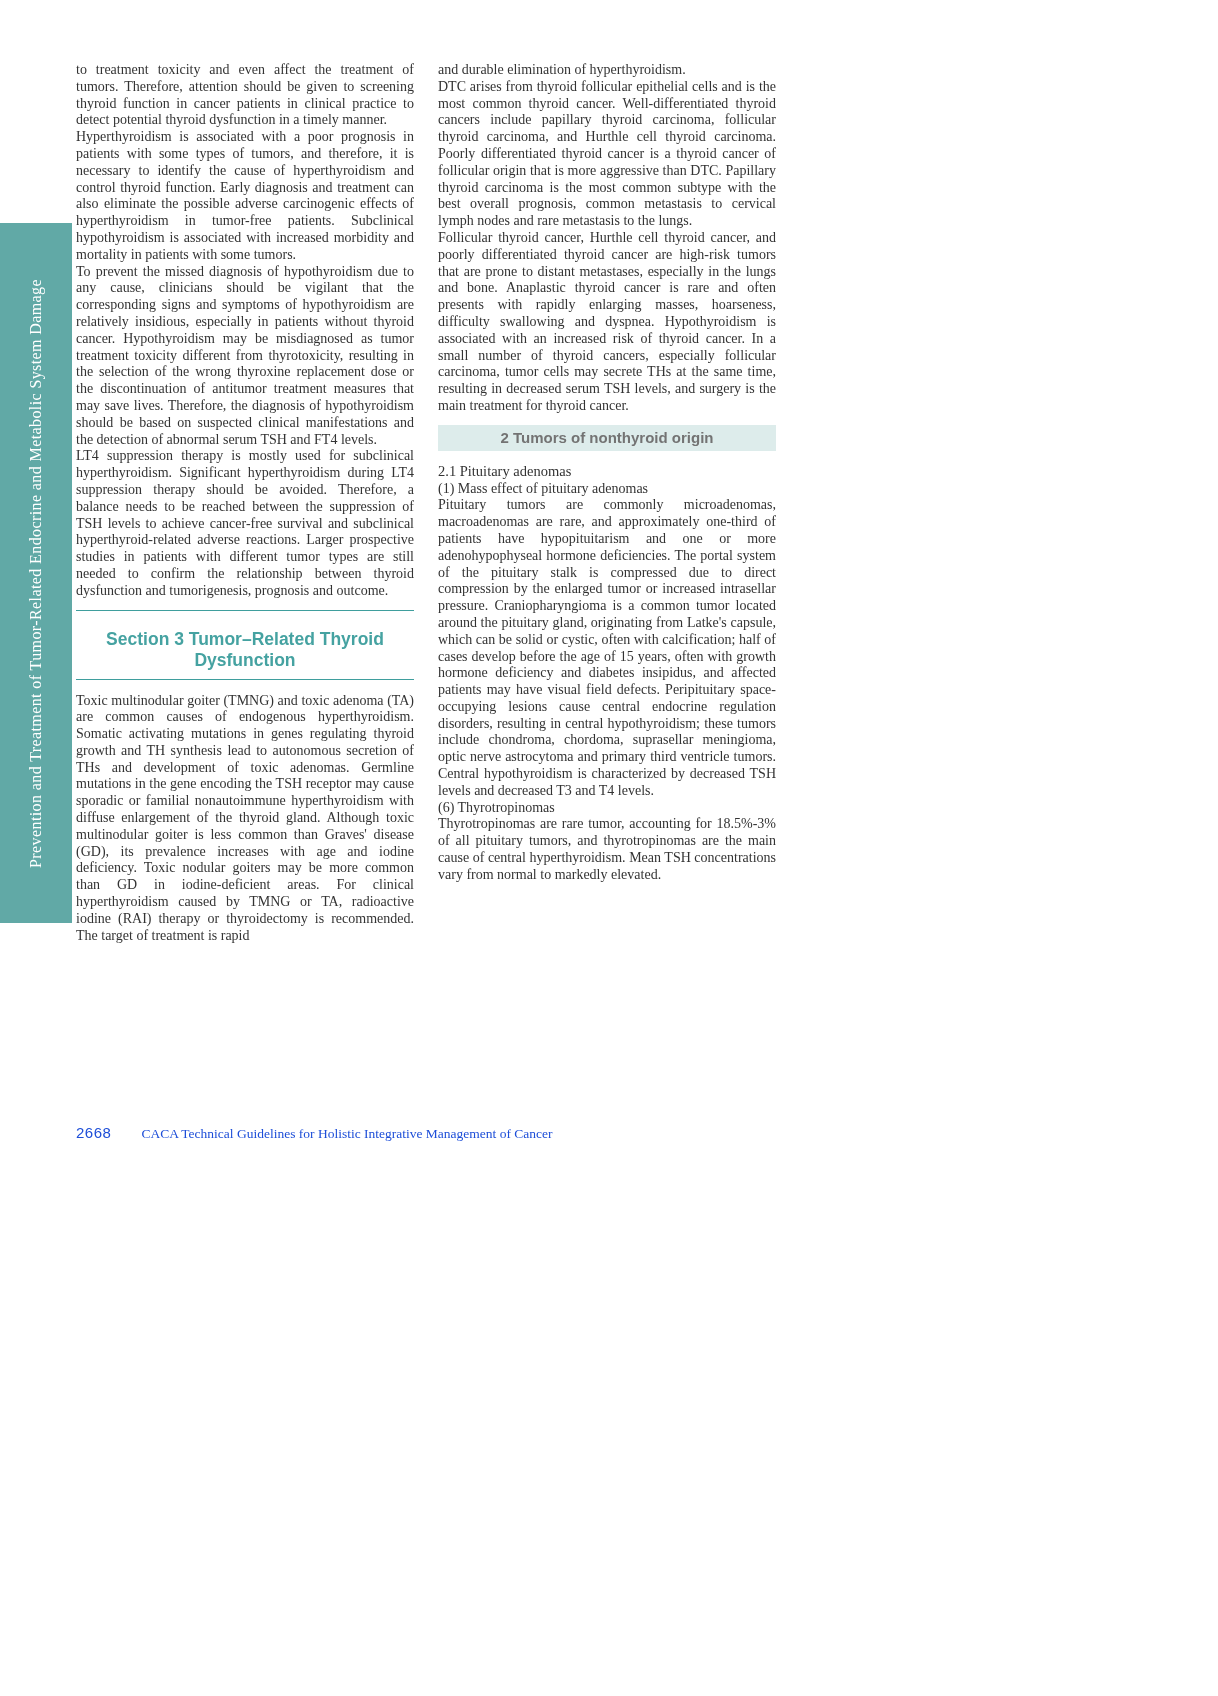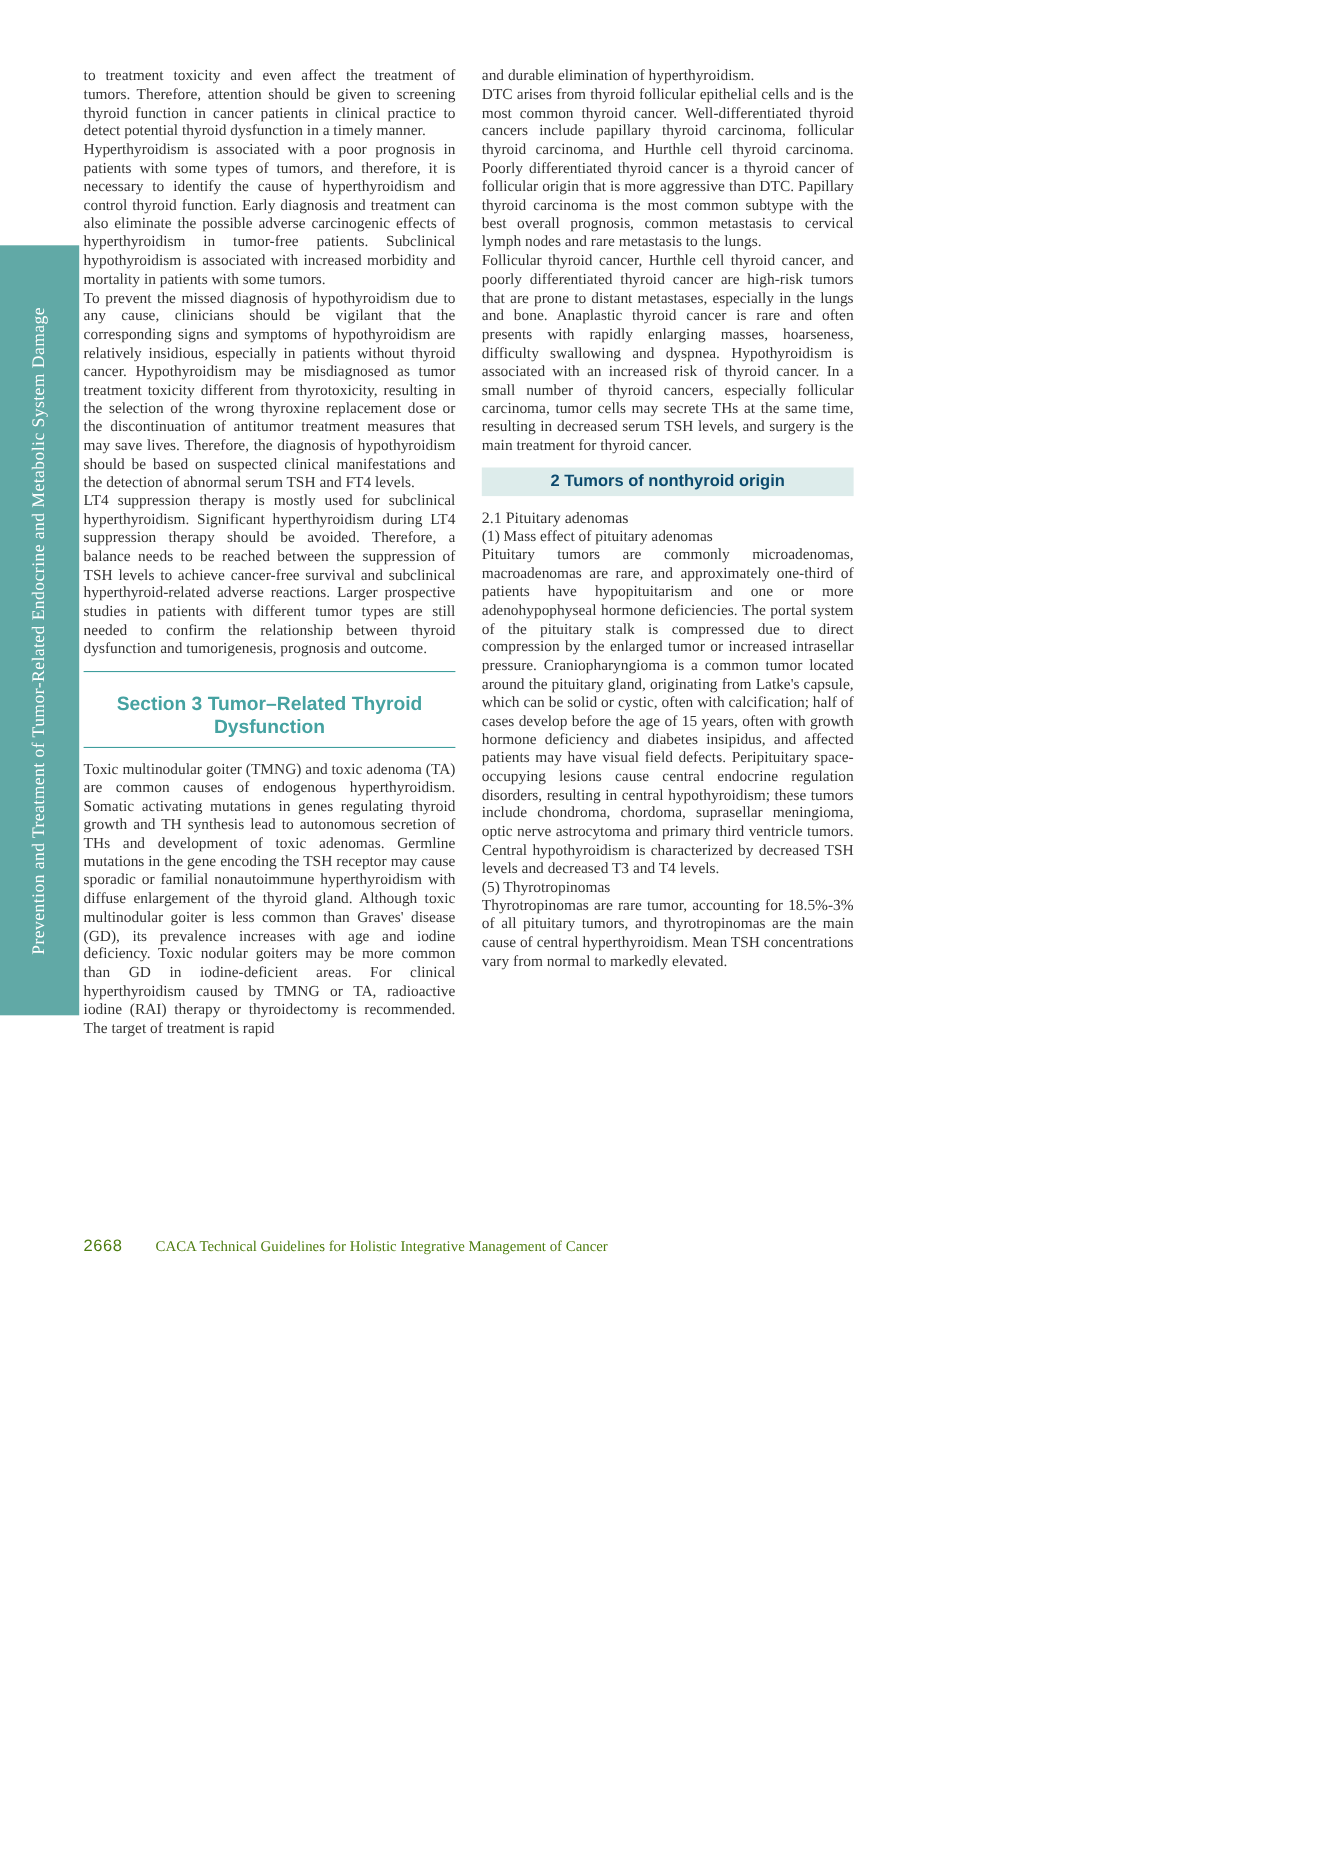--- a/index.html
+++ b/index.html
@@ -66,35 +66,35 @@
   
   .band {
     background: #ddeceb;
     margin: 0 0 9px 0;
     padding: 4px 2px;
     text-align: center;
     font-family: "Liberation Sans", sans-serif;
     font-weight: bold;
     font-size: 15px;
     line-height: 18px;
-    color: #0c4a6e;
+    color: #737373;
   }
   .col-right .band { margin-top: 10px; }
 
   .numbered-heading {
     margin: 12px 0 1px 0;
     text-align: left;
     font-size: 14.5px;
   }
 
   
   .footer {
     position: absolute; left: 76px; top: 1124px;
     width: 760px;
-    color: #4d7c0f;
+    color: #1d4ed8;
     white-space: nowrap;
   }
   .page-number {
     font-family: "Liberation Sans", sans-serif;
     font-size: 15px;
     letter-spacing: 0.5px;
   }
   .footer-title {
     font-family: "Liberation Serif", serif;
     font-size: 13.5px;
@@ -130,21 +130,21 @@
     <p class="body-para">Follicular thyroid cancer, Hurthle cell thyroid cancer, and poorly differentiated thyroid cancer are high-risk tumors that are prone to distant metastases, especially in the lungs and bone. Anaplastic thyroid cancer is rare and often presents with rapidly enlarging masses, hoarseness, difficulty swallowing and dyspnea. Hypothyroidism is associated with an increased risk of thyroid cancer. In a small number of thyroid cancers, especially follicular carcinoma, tumor cells may secrete THs at the same time, resulting in decreased serum TSH levels, and surgery is the main treatment for thyroid cancer.</p>
 
     <div class="band">
       <span>2 Tumors of nonthyroid origin</span>
     </div>
 
     <p class="numbered-heading">2.1 Pituitary adenomas</p>
 
     <p class="body-para">(1) Mass effect of pituitary adenomas</p>
     <p class="body-para">Pituitary tumors are commonly microadenomas, macroadenomas are rare, and approximately one-third of patients have hypopituitarism and one or more adenohypophyseal hormone deficiencies. The portal system of the pituitary stalk is compressed due to direct compression by the enlarged tumor or increased intrasellar pressure. Craniopharyngioma is a common tumor located around the pituitary gland, originating from Latke's capsule, which can be solid or cystic, often with calcification; half of cases develop before the age of 15 years, often with growth hormone deficiency and diabetes insipidus, and affected patients may have visual field defects. Peripituitary space-occupying lesions cause central endocrine regulation disorders, resulting in central hypothyroidism; these tumors include chondroma, chordoma, suprasellar meningioma, optic nerve astrocytoma and primary third ventricle tumors. Central hypothyroidism is characterized by decreased TSH levels and decreased T3 and T4 levels.</p>
-    <p class="body-para">(5) Thyrotropinomas</p>
+    <p class="body-para">(6) Thyrotropinomas</p>
     <p class="body-para">Thyrotropinomas are rare tumor, accounting for 18.5%-3% of all pituitary tumors, and thyrotropinomas are the main cause of central hyperthyroidism. Mean TSH concentrations vary from normal to markedly elevated.</p>
   </div>
 
   <div class="footer">
     <span class="page-number">2668</span><span class="footer-title">CACA Technical Guidelines for Holistic Integrative Management of Cancer</span>
   </div>
 
 </div>
 
 </body></html>

